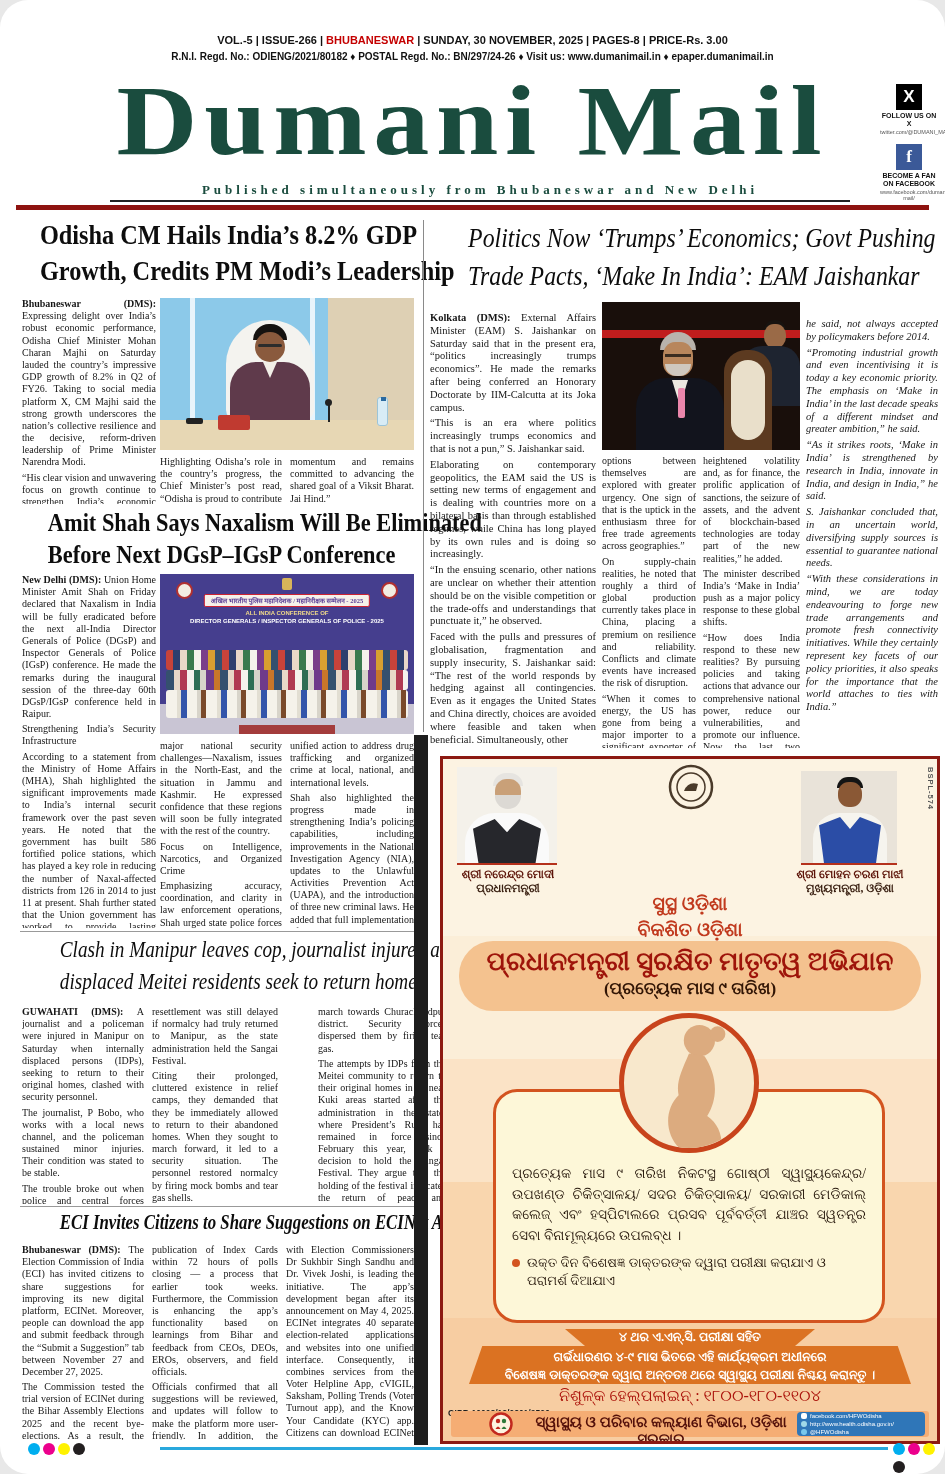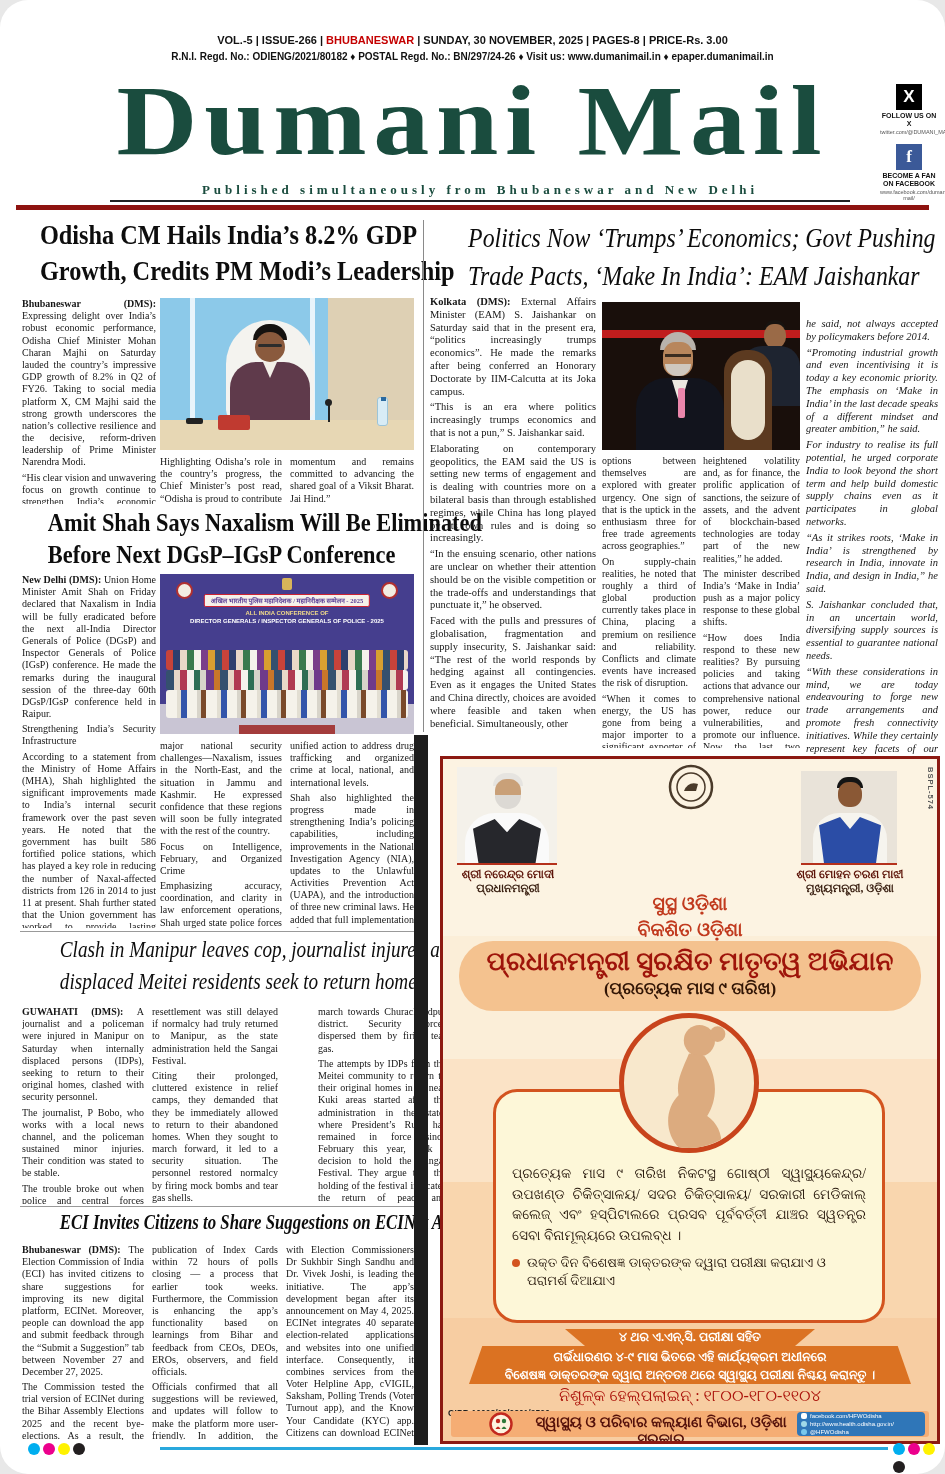--- a/index.html
+++ b/index.html
@@ -224,21 +224,21 @@
     <div class="conf-en conf-en2">DIRECTOR GENERALS / INSPECTOR GENERALS OF POLICE - 2025</div>
     <div class="crowd r1"></div>
     <div class="crowd r2"></div>
     <div class="crowd r3"></div>
     <div class="conf-steps"></div>
   </div>
 
   <div class="txtcol" style="left:160px;top:740px;width:122px;height:188px;">
     <div>
         <p>major national security challenges—Naxalism, issues in the North-East, and the situation in Jammu and Kashmir. He expressed confidence that these regions will soon be fully integrated with the rest of the country.</p>
-        <p>Focus on Intelligence, February, and Organized Crime</p>
+        <p>Focus on Intelligence, Narcotics, and Organized Crime</p>
         <p>Emphasizing accuracy, coordination, and clarity in law enforcement operations, Shah urged state police forces to enhance their collaboration with the Narcotics Control Bureau (NCB). He stressed the need for</p>
       </div>
   </div>
   <div class="txtcol" style="left:290px;top:740px;width:124px;height:188px;">
     <div>
         <p>unified action to address drug trafficking and organized crime at local, national, and international levels.</p>
         <p>Shah also highlighted the progress made in strengthening India’s policing capabilities, including improvements in the National Investigation Agency (NIA), updates to the Unlawful Activities Prevention Act (UAPA), and the introduction of three new criminal laws. He added that full implementation of these laws will position India among the world’s most modern policing systems.</p>
       </div>
   </div>
 
@@ -286,21 +286,21 @@
         <p>with Election Commissioners Dr Sukhbir Singh Sandhu and Dr. Vivek Joshi, is leading the initiative. The app’s development began after its announcement on May 4, 2025. ECINet integrates 40 separate election-related applications and websites into one unified interface. Consequently, it combines services from the Voter Helpline App, cVIGIL, Saksham, Polling Trends (Voter Turnout app), and the Know Your Candidate (KYC) app. Citizens can download ECINet from both the Google Play Store and the Apple App Store.</p>
       </div>
   </div>
 
   <div class="divider-v"></div>
   <div class="blackbar"></div>
 
   <div class="hline" style="left:430px;top:222px;width:508px;font-size:28px;font-style:italic;transform:scaleX(0.85);">Politics Now ‘Trumps’ Economics; Govt Pushing</div>
   <div class="hline" style="left:430px;top:260px;width:508px;font-size:28px;font-style:italic;transform:scaleX(0.85);">Trade Pacts, ‘Make In India’: EAM Jaishankar</div>
 
-  <div class="txtcol" style="left:430px;top:296px;width:166px;height:446px;font-size:10.5px;">
+  <div class="txtcol" style="left:430px;top:312px;width:166px;height:446px;font-size:10.5px;">
     <p><span class="dl">Kolkata (DMS): </span><span>External Affairs Minister (EAM) S. Jaishankar on Saturday said that in the present era, “politics increasingly trumps economics”. He made the remarks after being conferred an Honorary Doctorate by IIM-Calcutta at its Joka campus.</span></p>
     <div>
         <p>“This is an era where politics increasingly trumps economics and that is not a pun,” S. Jaishankar said.</p>
         <p>Elaborating on contemporary geopolitics, the EAM said the US is setting new terms of engagement and is dealing with countries more on a bilateral basis than through established regimes, while China has long played by its own rules and is doing so increasingly.</p>
         <p>“In the ensuing scenario, other nations are unclear on whether their attention should be on the visible competition or the trade-offs and understandings that punctuate it,” he observed.</p>
         <p>Faced with the pulls and pressures of globalisation, fragmentation and supply insecurity, S. Jaishankar said: “The rest of the world responds by hedging against all contingencies. Even as it engages the United States and China directly, choices are avoided where feasible and taken when beneficial. Simultaneously, other</p>
       </div>
   </div>
 
   <div class="photo" style="left:602px;top:302px;width:198px;height:148px;">
@@ -331,21 +331,20 @@
     <div>
         <p>heightened volatility and, as for finance, the prolific application of sanctions, the seizure of assets, and the advent of blockchain-based technologies are today part of the new realities,” he added.</p>
         <p>The minister described India’s ‘Make in India’ push as a major policy response to these global shifts.</p>
         <p>“How does India respond to these new realities? By pursuing policies and taking actions that advance our comprehensive national power, reduce our vulnerabilities, and promote our influence. Now the last two clearly constitute the core of our diplomatic activities. As India rises and our economy grows, we are preparing to shoulder more responsibilities in this regard.”</p>
       </div>
   </div>
   <div class="txtcol" style="left:806px;top:318px;width:132px;height:446px;font-size:10.5px;font-style:italic;">
     <div>
         <p>he said, not always accepted by policymakers before 2014.</p>
         <p>“Promoting industrial growth and even incentivising it is today a key economic priority. The emphasis on ‘Make in India’ in the last decade speaks of a different mindset and greater ambition,” he said.</p>
-        <p>For industry to realise its full potential, he urged corporate India to look beyond the short term and help build domestic supply chains even as it participates in global networks.</p>
         <p>“As it strikes roots, ‘Make in India’ is strengthened by research in India, innovate in India, and design in India,” he said.</p>
         <p>S. Jaishankar concluded that, in an uncertain world, diversifying supply sources is essential to guarantee national needs.</p>
         <p>“With these considerations in mind, we are today endeavouring to forge new trade arrangements and promote fresh connectivity initiatives. While they certainly represent key facets of our policy priorities, it also speaks for the importance that the world attaches to ties with India.”</p>
       </div>
   </div>
 
   <div class="ad">
     <div class="bspl">BSPL-574</div>
 
     <div class="portrait modi-p">

